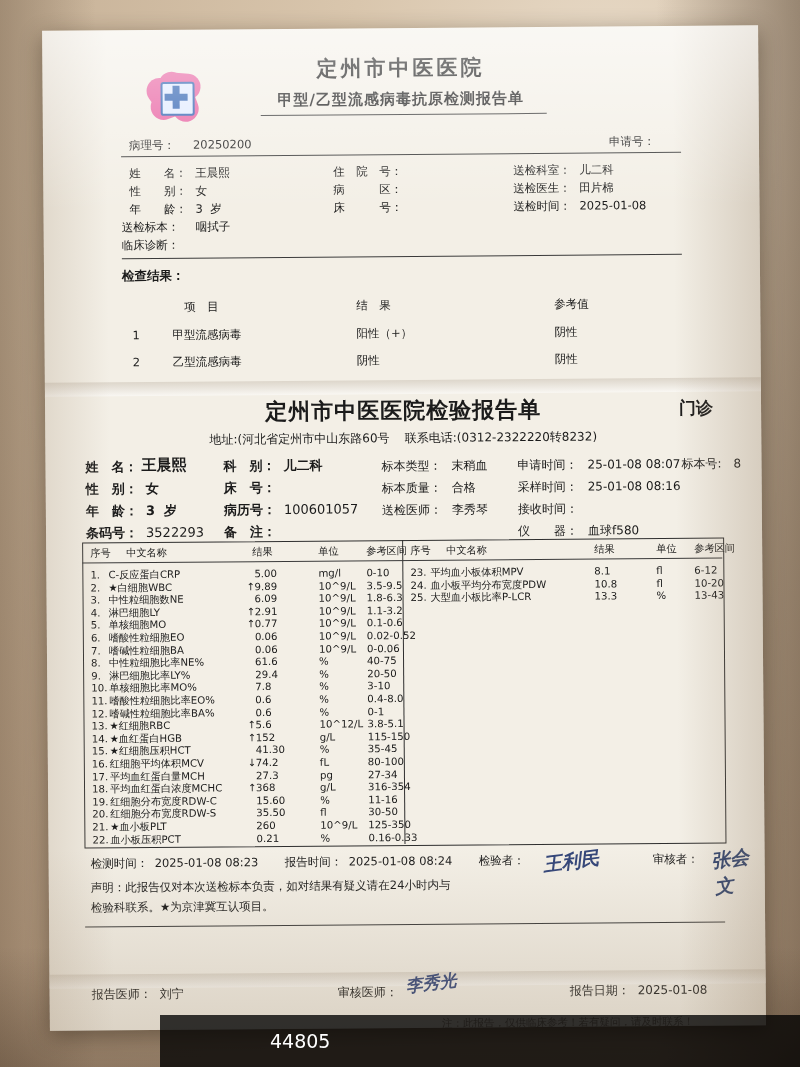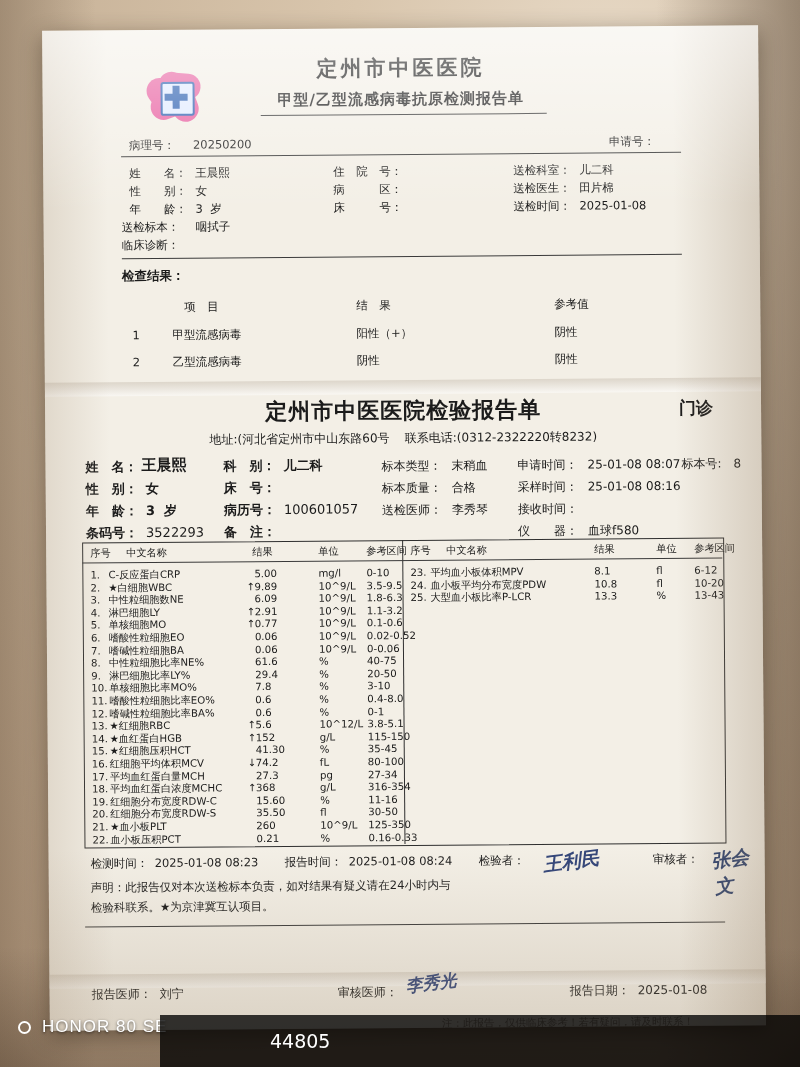--- a/index.html
+++ b/index.html
@@ -407,21 +407,17 @@
     <div class="t" style="left:110px;top:958px;font-size:12px">刘宁</div>
     <div class="t" style="left:288px;top:958px;font-size:12px">审核医师：</div>
     <div class="sig" style="left:356px;top:944px;font-size:17px">李秀光</div>
     <div class="t" style="left:520px;top:958px;font-size:12px">报告日期：</div>
     <div class="t" style="left:588px;top:958px;font-size:12px">2025-01-08</div>
     <div class="t" style="left:392px;top:990px;font-size:10.5px;color:#8a8177">注：此报告，仅供临床参考！若有疑问，请及时联系！</div>
   </div>
 </div>
 
 <div class="honor">
-  <div style="position:relative;height:22px">
-    <span class="honor-dot" style="top:4px;border:2px solid #fff;background:transparent;box-sizing:border-box"></span>
-    <span class="h1" style="display:inline-block;margin-left:22px">HONOR 80 SE</span>
-  </div>
 </div>
 
 <div class="caption">
   <span class="num">44805</span>
 </div>
 
 </body></html>

